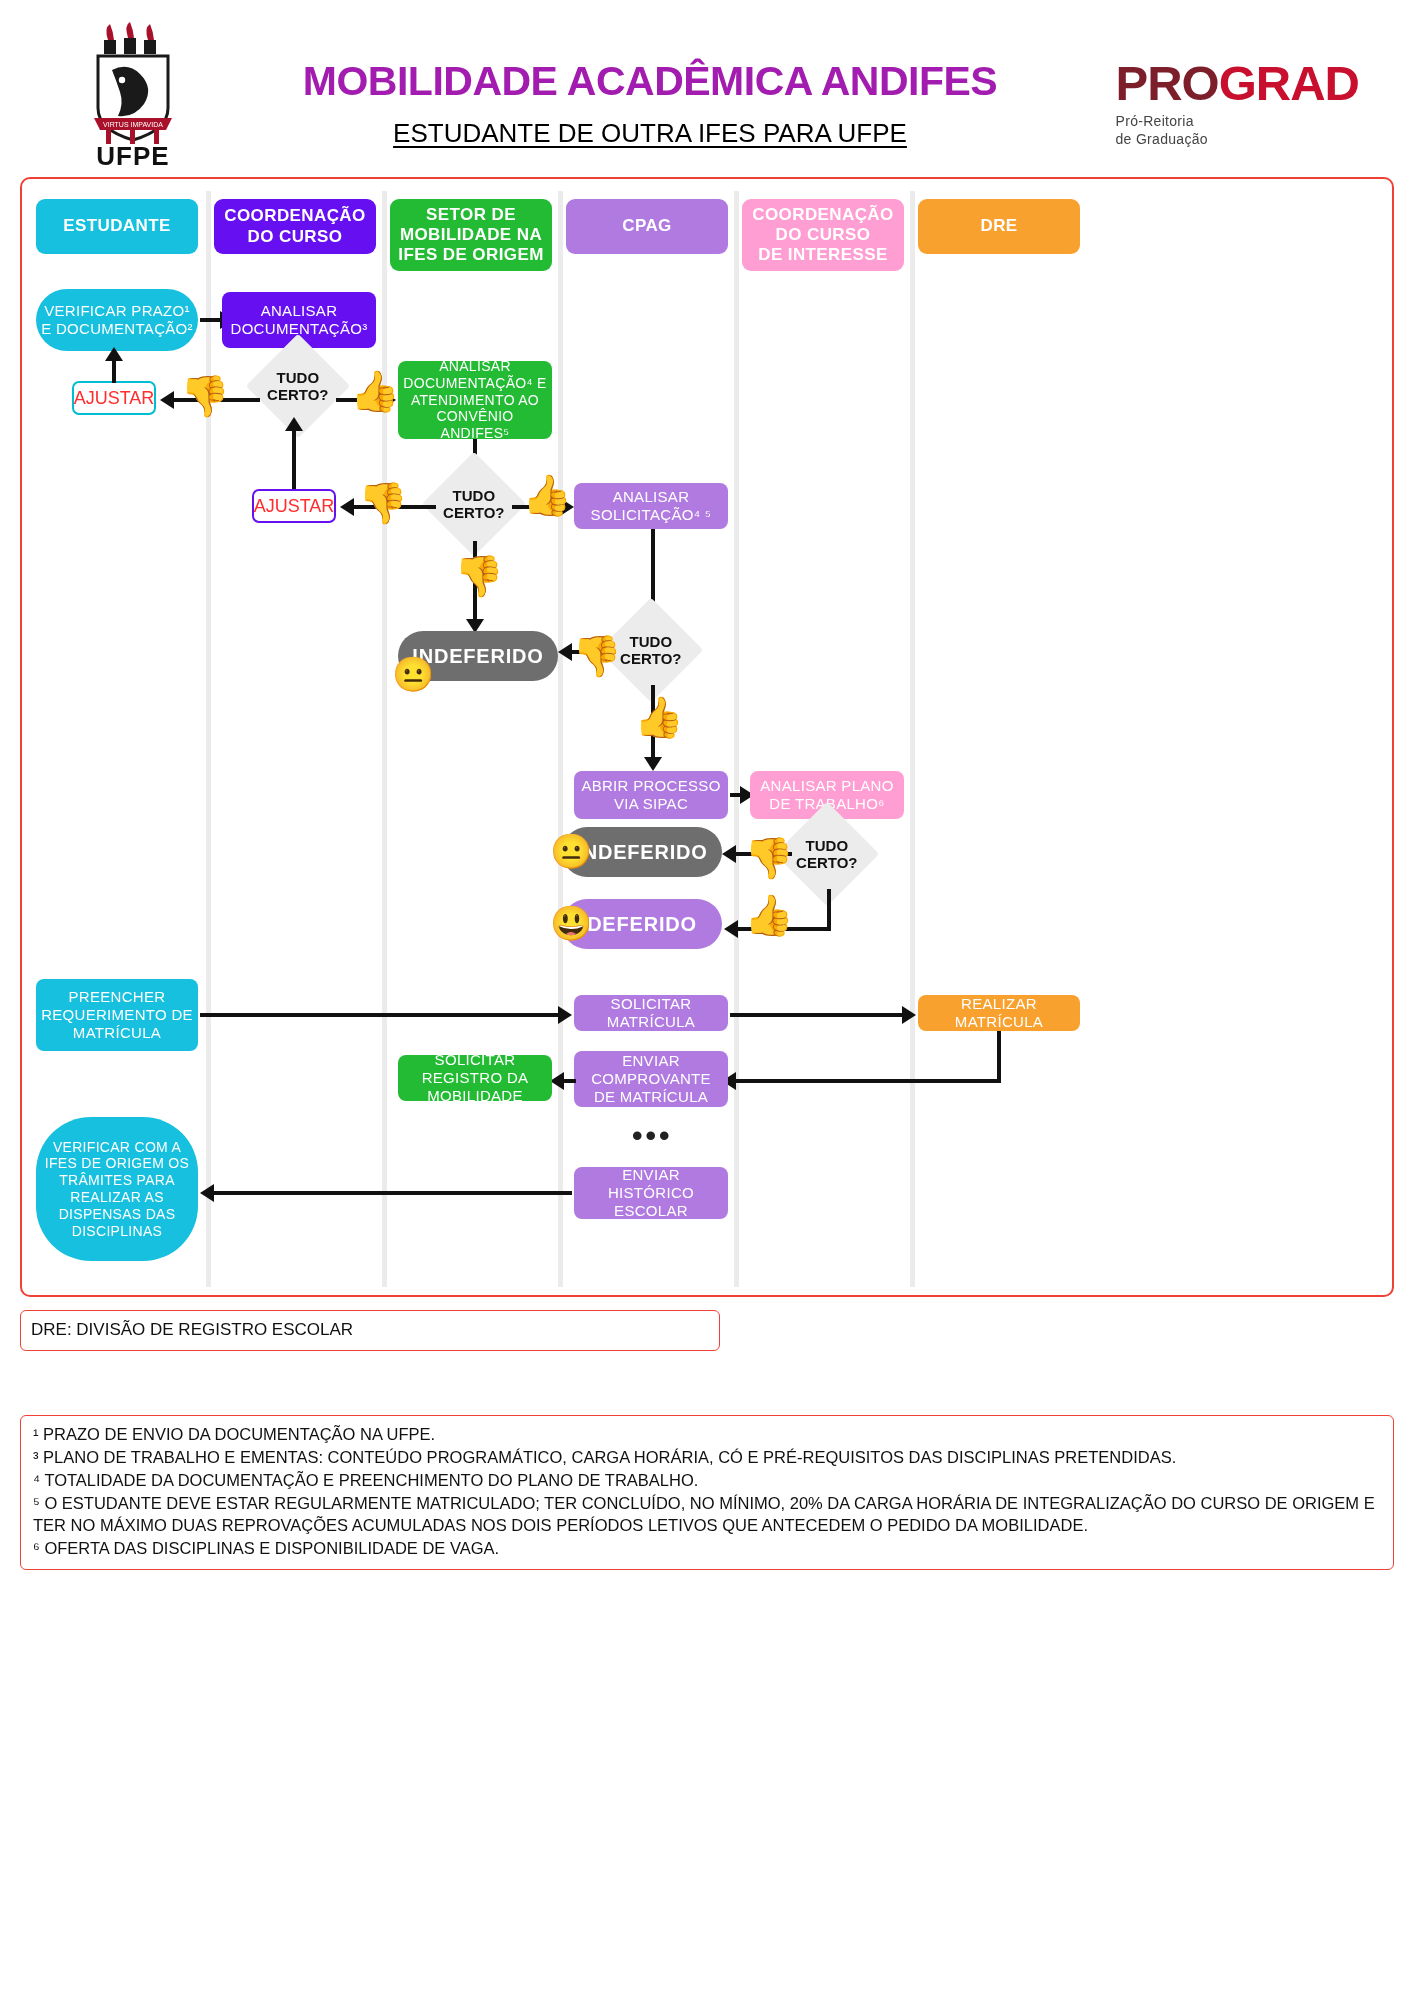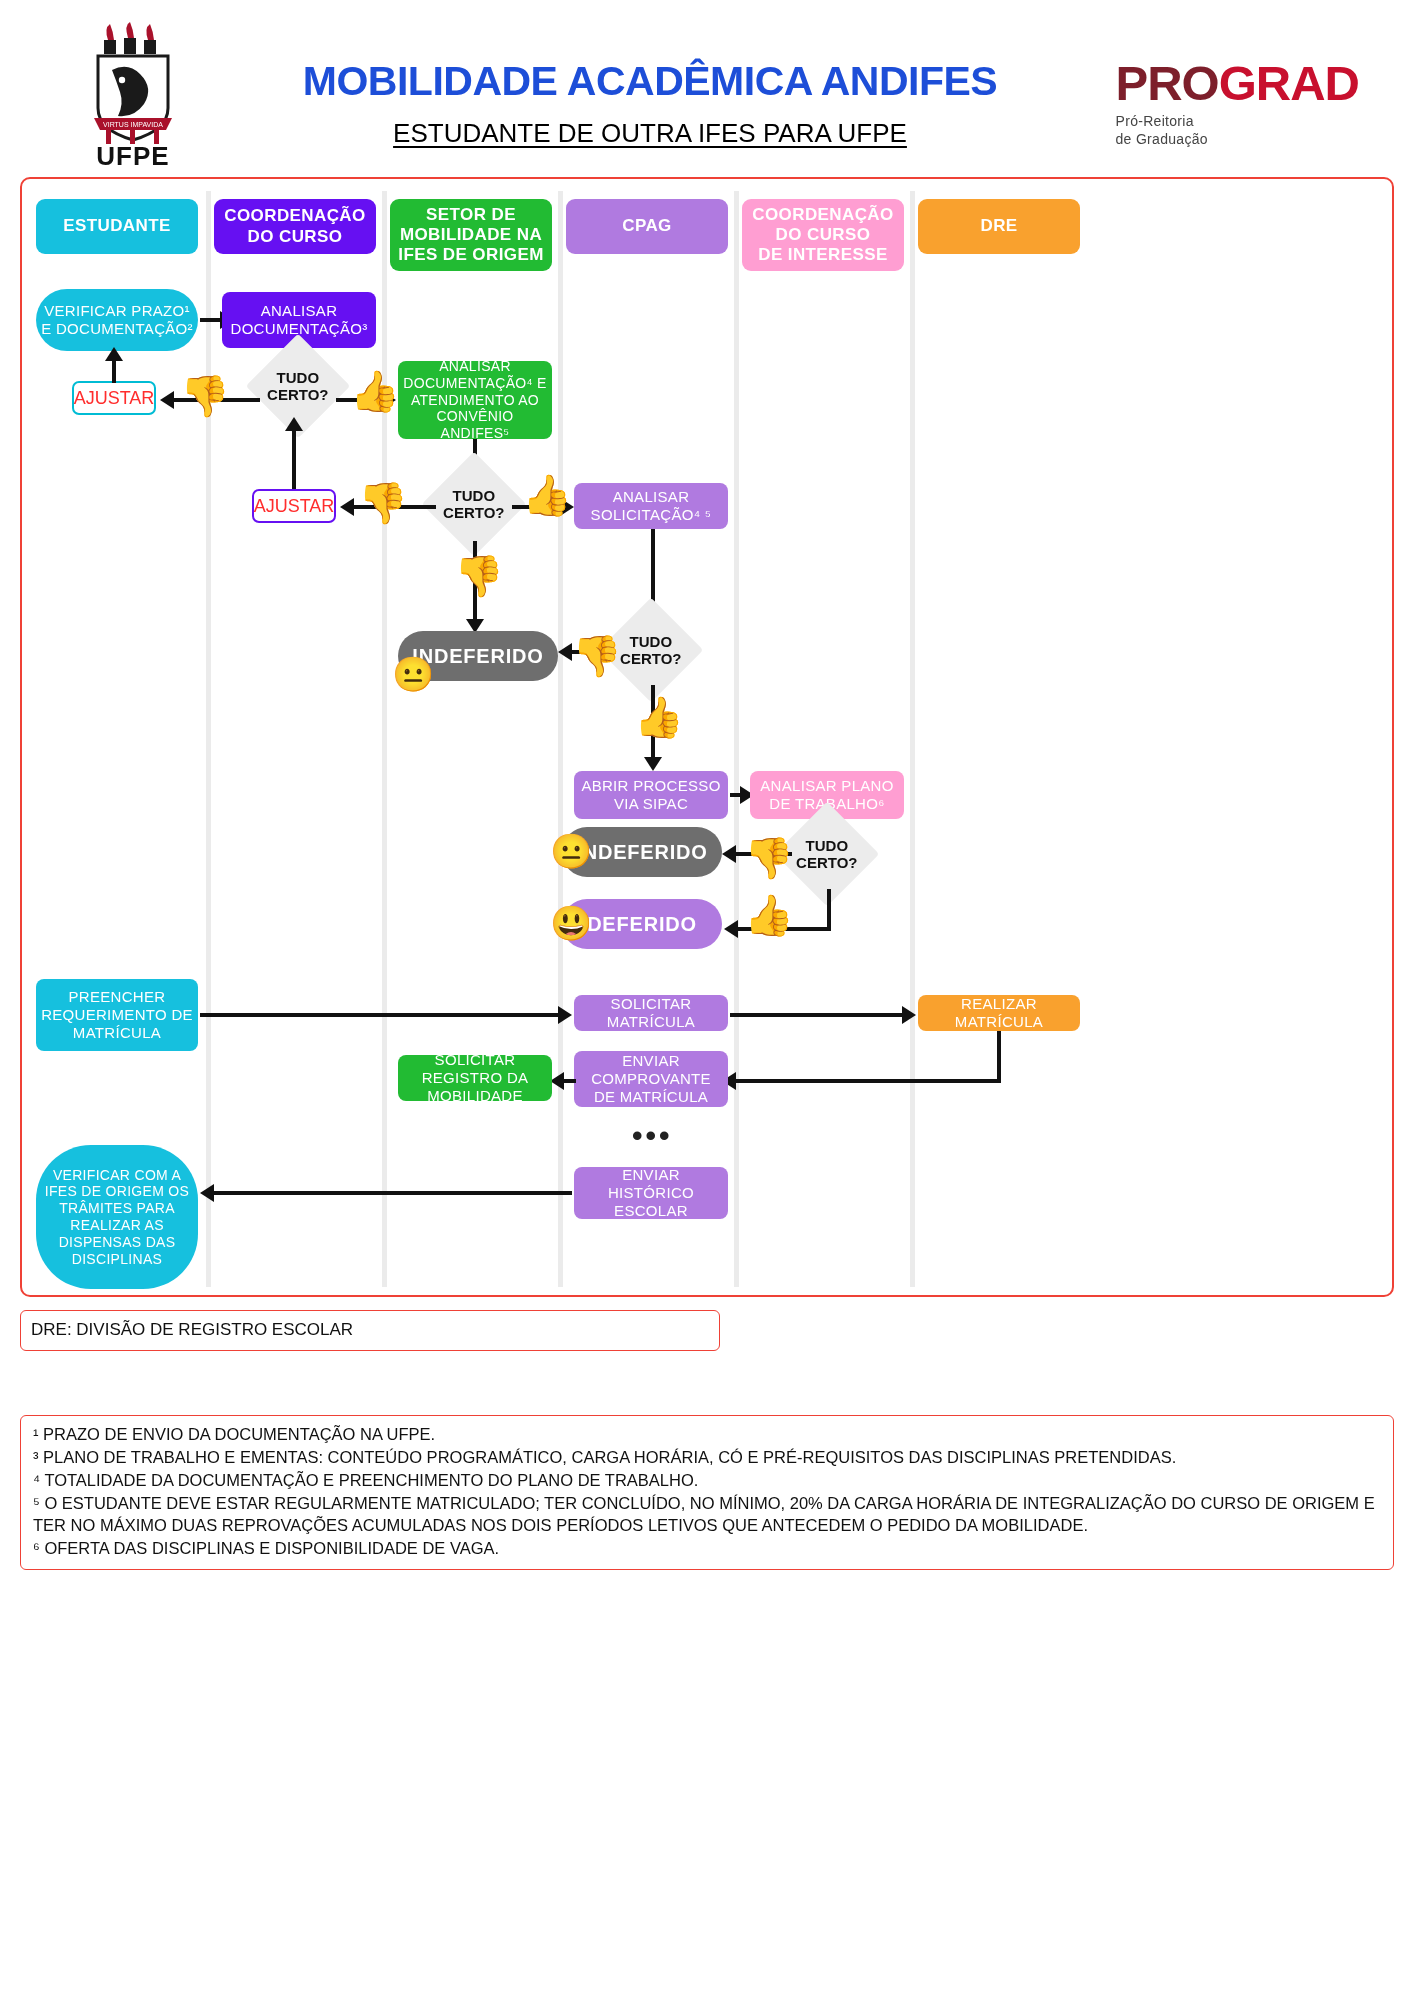--- a/index.html
+++ b/index.html
@@ -15,21 +15,21 @@
   #header { position: relative; height: 175px; }
   #ufpe-logo { position: absolute; left: 78px; top: 22px; width: 110px; height: 150px; }
   #ufpe-logo .lbl {
     position: absolute; bottom: 0; left: 0; width: 100%;
     text-align: center; font-weight: bold; font-size: 26px; letter-spacing: 1px;
     color: #111;
   }
   #title-main {
     position: absolute; left: 200px; top: 58px; width: 900px;
     text-align: center; font-size: 41px; font-weight: bold; letter-spacing: -0.5px;
-    color: #1d4ed8;
+    color: #a21caf;
   }
   #title-sub {
     position: absolute; left: 200px; top: 118px; width: 900px;
     text-align: center; font-size: 26px; color: #000;
     text-decoration: underline; text-underline-offset: 4px;
   }
   #prograd { position: absolute; right: 55px; top: 55px; text-align: left; }
   #prograd .pg-main { font-size: 49px; font-weight: bold; letter-spacing: -1px; }
   #prograd .pg-main .dark { color: #7d1f2b; }
   #prograd .pg-main .red { color: #c8102e; }
@@ -334,21 +334,21 @@
     <span>•••</span>
   </div>
 
   <div class="node rect" style="left:552px; top:988px; width:154px; height:52px; background:#b07ae0;">
     <span>ENVIAR HISTÓRICO ESCOLAR</span>
   </div>
 
   <div class="arrow arrow-h" style="left:190px; top:1012px; width:360px;"></div>
   <div class="head head-l" style="left:178px; top:1005px;"></div>
 
-  <div class="node blob" style="left:14px; top:938px; width:162px; height:144px; background:#16c0de; font-size:14px;margin-top:28px;">
+  <div class="node blob" style="left:14px; top:938px; width:162px; height:144px; background:#16c0de; font-size:14px;">
     <span>VERIFICAR COM A IFES DE ORIGEM OS TRÂMITES PARA REALIZAR AS DISPENSAS DAS DISCIPLINAS</span>
   </div>
 
 </div>
 
 <div id="legend">
   <div>DRE: DIVISÃO DE REGISTRO ESCOLAR</div>
 </div>
 
 <div id="notes">

